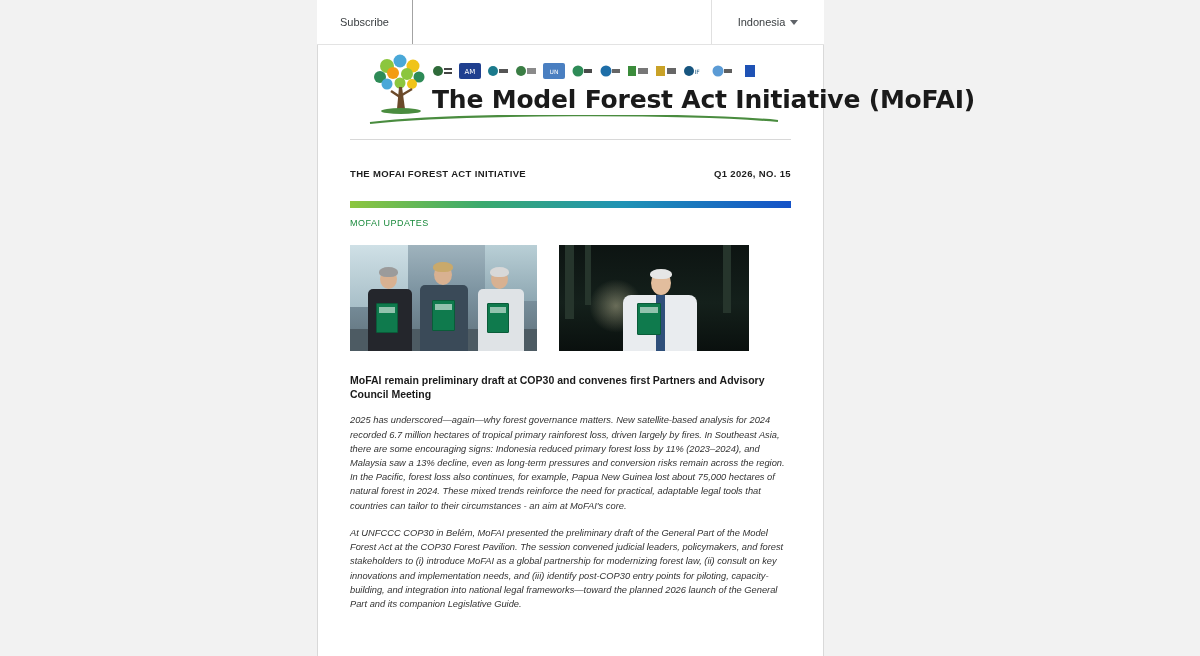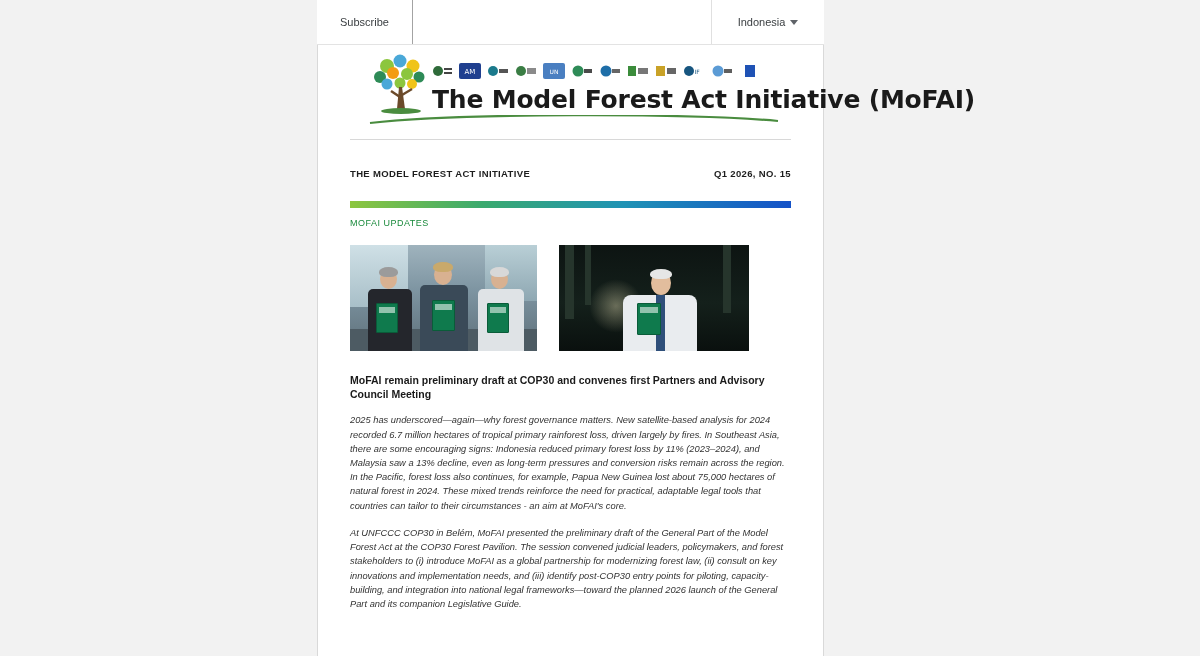--- a/index.html
+++ b/index.html
@@ -362,21 +362,21 @@
         <div class="masthead-title">The Model Forest Act Initiative (MoFAI)</div>
 
         <svg class="swoosh" viewBox="0 0 412 10" preserveAspectRatio="none">
           <path d="M2 8 C 90 -2, 320 -2, 410 6" stroke="#4a8c3f" stroke-width="2.2" fill="none"></path>
         </svg>
       </div>
 
       <hr class="hr-thin">
 
       <div class="issue-line">
-        <span>THE MODEL FOREST ACT INITIATIVE</span>
+        <span>THE MOFAI FOREST ACT INITIATIVE</span>
         <span>Q1 2026, NO. 15</span>
       </div>
 
       <div class="grad-bar"></div>
 
       <div class="section-label">MOFAI UPDATES</div>
 
       <div class="photos">
 
         <div class="photo left">

